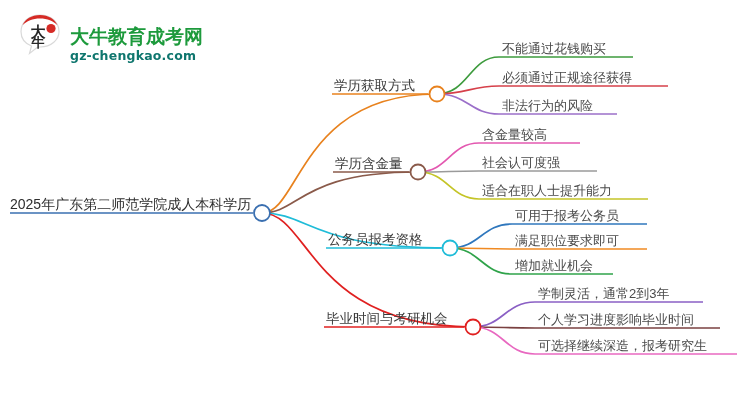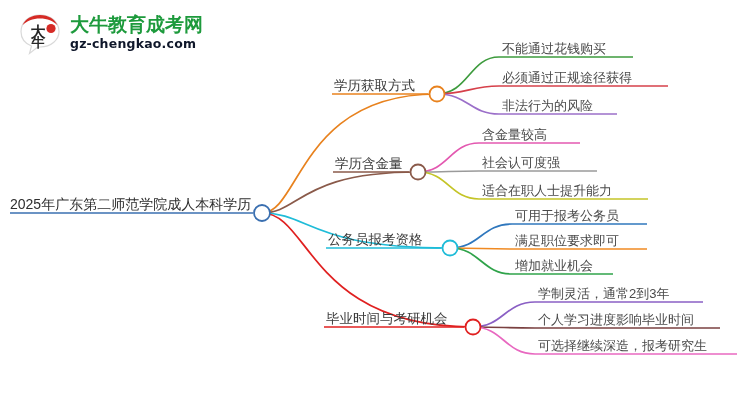--- a/index.html
+++ b/index.html
@@ -26,35 +26,35 @@
   #logo-mark {
     position: absolute;
     left: 0px;
     top: 2px;
     width: 44px;
     height: 44px;
   }
   #logo-text-wrap {
     position: absolute;
     left: 52px;
-    top: 3px;
+    top: 15px;
     width: 150px;
   }
   #logo-title {
     font-size: 19px;
     font-weight: bold;
     color: #1d9a3c;
     letter-spacing: 0px;
     line-height: 23px;
     white-space: nowrap;
   }
   #logo-sub {
     font-size: 12.5px;
     font-weight: bold;
-    color: #0f172a;
+    color: #0f766e;
     line-height: 16px;
     letter-spacing: 0.2px;
     white-space: nowrap;
     font-family: "DejaVu Sans", sans-serif;
   }
 
   
   #map {
     position: absolute;
     left: 0;

